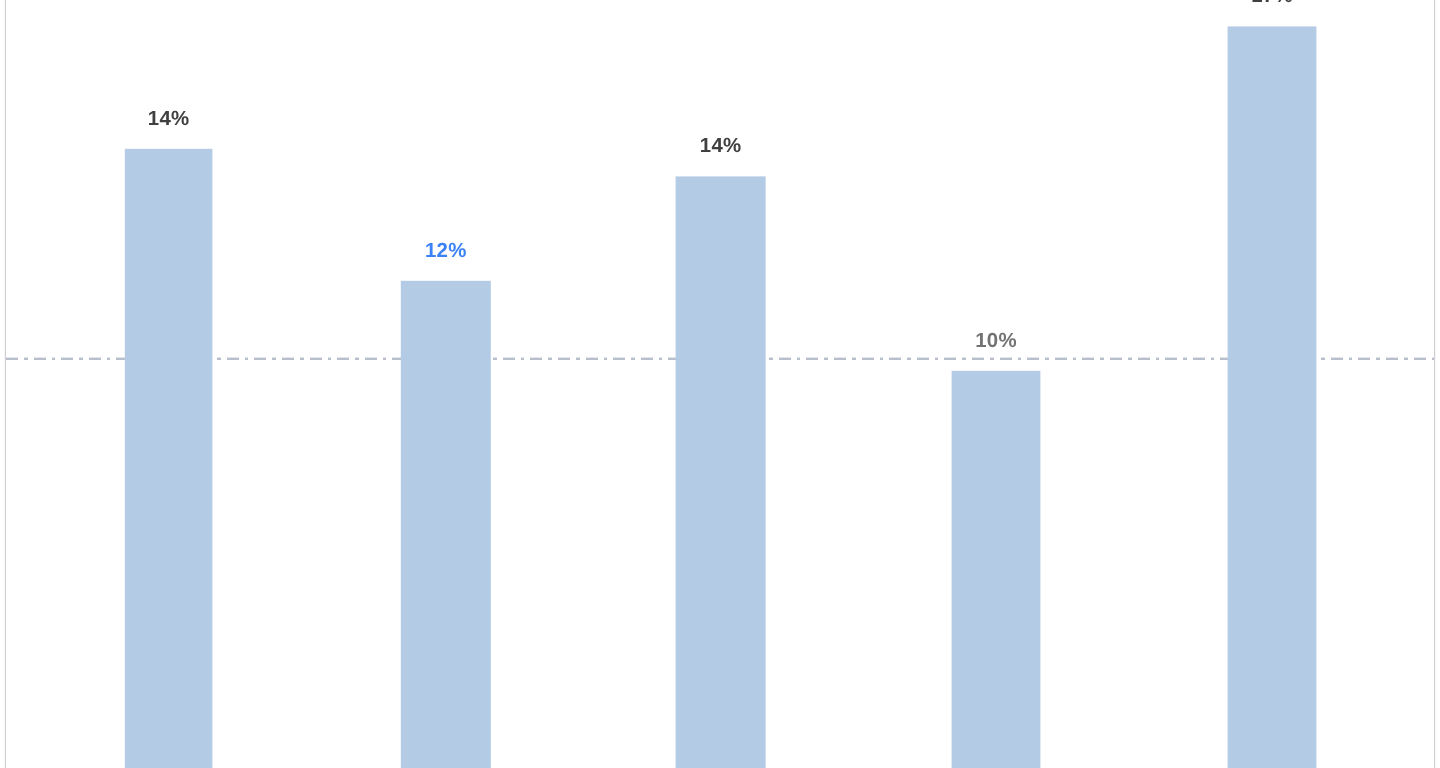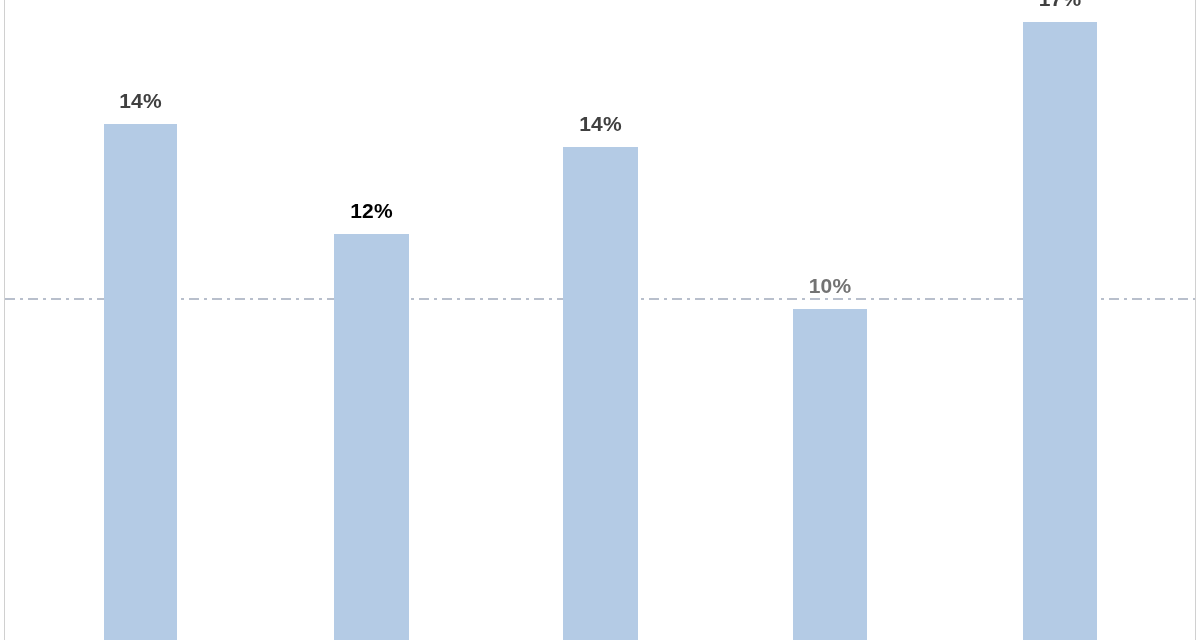--- a/index.html
+++ b/index.html
@@ -56,21 +56,21 @@
     position: absolute;
     background: #b4cbe5;
     box-sizing: border-box;
   }
 
   
   .bar-label {
     position: absolute;
     font-family: "Liberation Sans", sans-serif;
     font-weight: bold;
-    font-size: 21px;
+    font-size: 17px;
     color: #404040;
     text-align: center;
     white-space: nowrap;
     letter-spacing: 0.2px;
   }
 
   .plot-area {
     position: absolute;
     inset: 0;
   }
@@ -84,21 +84,21 @@
 
     <div class="frame-line-left"></div>
     <div class="frame-line-right"></div>
 
     <div class="reference-line" id="reference-line" style="top: 298px; left: 5px; width: 1190px;"></div>
 
     <div id="bars-container">
         <div class="bar" style="left: 104px; width: 73px; top: 124px; height: 516px; background: rgb(180, 203, 229);"></div>
         <div class="bar-label" style="left: 104px; width: 73px; top: 89px; color: rgb(64, 64, 64);">14%</div>
         <div class="bar" style="left: 334px; width: 75px; top: 234px; height: 406px; background: rgb(180, 203, 229);"></div>
-        <div class="bar-label" style="left: 334px; width: 75px; top: 199px; color: #000000;">12%</div>
+        <div class="bar-label" style="left: 334px; width: 75px; top: 199px; color: #3b82f6;">12%</div>
         <div class="bar" style="left: 563px; width: 75px; top: 147px; height: 493px; background: rgb(180, 203, 229);"></div>
         <div class="bar-label" style="left: 563px; width: 75px; top: 112px; color: rgb(64, 64, 64);">14%</div>
         <div class="bar" style="left: 793px; width: 74px; top: 309px; height: 331px; background: rgb(180, 203, 229);"></div>
         <div class="bar-label" style="left: 793px; width: 74px; top: 274px; color: #737373;">10%</div>
         <div class="bar" style="left: 1023px; width: 74px; top: 22px; height: 618px; background: rgb(180, 203, 229);"></div>
         <div class="bar-label" style="left: 1023px; width: 74px; top: -13px; color: rgb(64, 64, 64);">17%</div>
       </div>
 
   </div>
 

